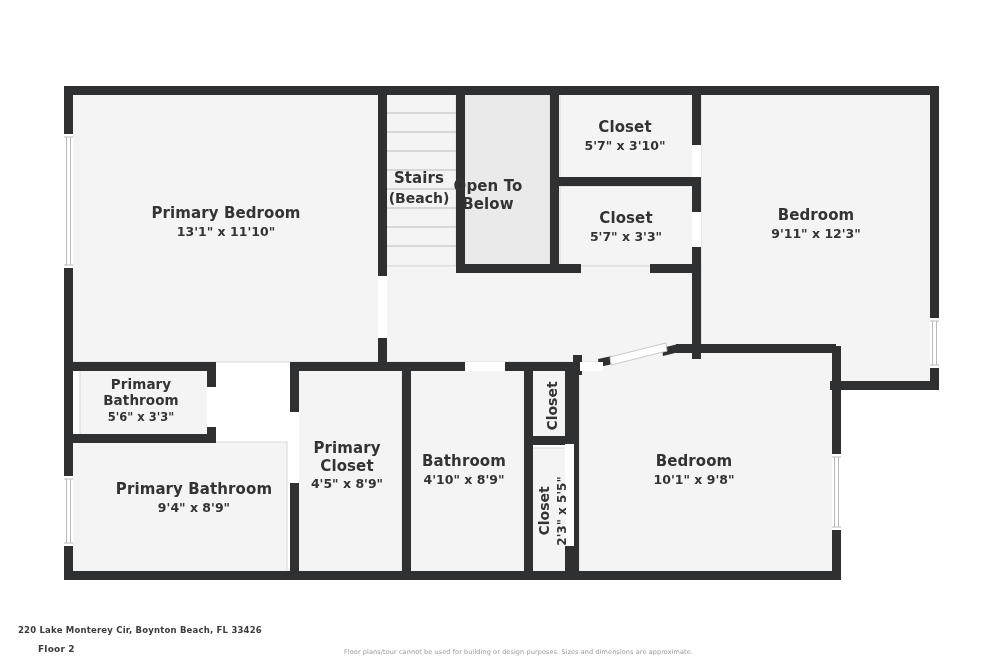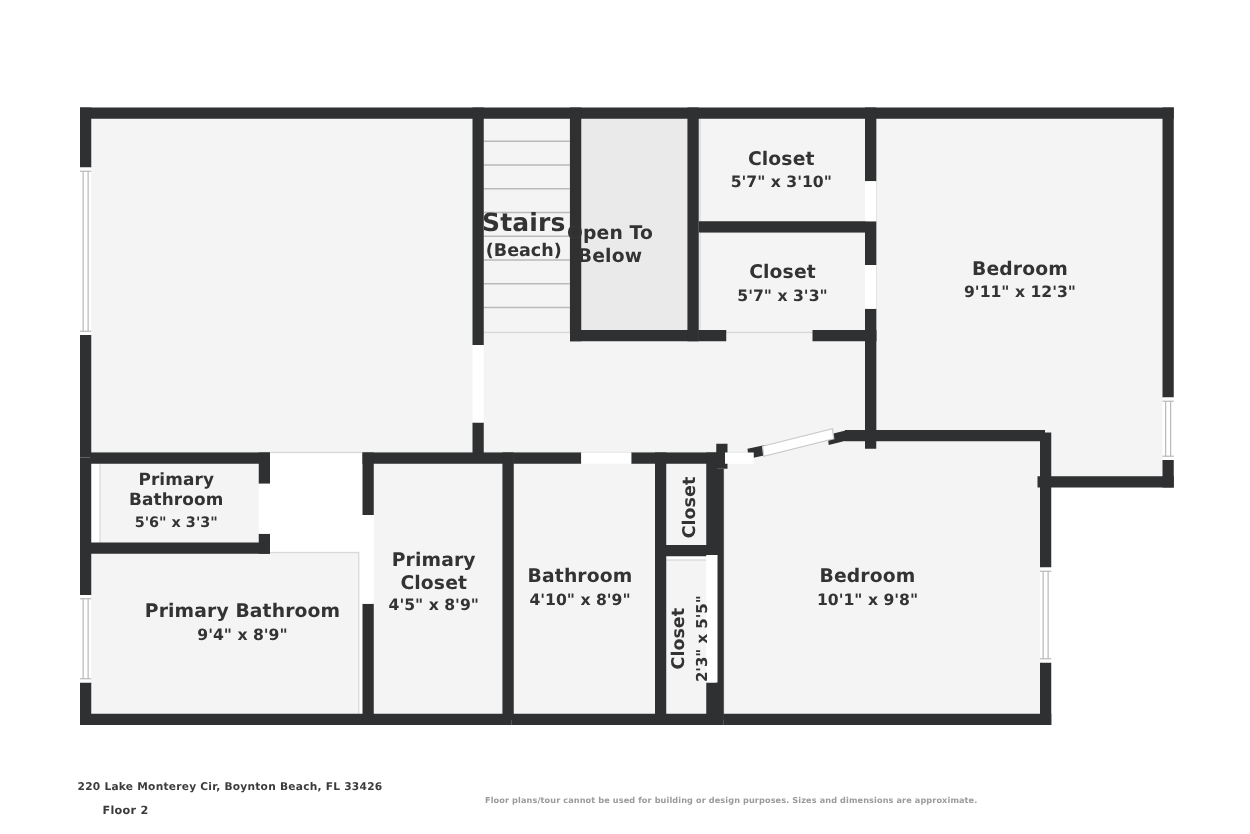--- a/index.html
+++ b/index.html
@@ -65,32 +65,32 @@
   .vstack span {
     writing-mode: vertical-rl;
     transform: rotate(180deg);
     font-weight: bold;
     color: #333333;
     white-space: nowrap;
   }
   .vstack .rname { font-size: 14px; }
   .vstack .rdim  { font-size: 12px; }
 
-  #footer { position: absolute; left: 0; top: 620px; width: 948px; height: 47px; margin-left: 44px; }
+  #footer { position: absolute; left: 0; top: 620px; width: 948px; height: 47px; }
   #addr {
     position: absolute; left: 18px; top: 5px;
     font-size: 8.5px; font-weight: bold; color: #3b3b3b; letter-spacing: .2px;
   }
   #floorlbl {
     position: absolute; left: 18px; top: 24px;
     font-size: 9px; font-weight: bold; color: #3b3b3b; letter-spacing: .2px; padding-left: 20px;
   }
   #disclaimer {
-    position: absolute; left: 344px; top: 16px;
-    font-size: 6.5px; font-weight: bold; color: #9a9a9a; letter-spacing: .1px;
+    position: absolute; left: 344px; top: 28px;
+    font-size: 6.5px; font-weight: normal; color: #9a9a9a; letter-spacing: .1px;
   }
 </style>
 </head>
 <body>
 
 <div id="plan-stage">
 
   <svg id="floorplan" viewBox="0 0 1000 667">
 
     <g>
@@ -244,23 +244,27 @@
       <rect class="window-gap" x="692" y="212" width="9" height="35"></rect>
       <rect class="window-gap" x="207" y="387" width="9" height="40"></rect>
       <rect class="window-gap" x="290" y="412" width="9" height="71"></rect>
       <rect class="window-gap" x="465" y="362" width="40" height="9"></rect>
       <rect class="window-gap" x="565" y="444" width="9" height="102"></rect>
       <rect class="window-gap" x="580" y="362" width="23" height="9"></rect>
     </g>
 
   </svg>
 
+  <div class="label" style="left:226px; top:222px;">
+    <span class="rname">Primary Bedroom</span>
+    <span class="rdim">13'1" x 11'10"</span>
+  </div>
 
   <div class="label sm" style="left:419px; top:188px;">
-    <span class="rname" style="font-size:20px;">Stairs</span>
+    <span class="rname" style="font-size:15px;">Stairs</span>
     <span class="rdim" style="font-size:14px;">(Beach)</span>
   </div>
 
   <div class="label two-line" style="left:488px; top:196px;">
     <span class="rname">Open To
 Below</span>
   </div>
 
   <div class="label" style="left:625px; top:136px;">
     <span class="rname">Closet</span>

